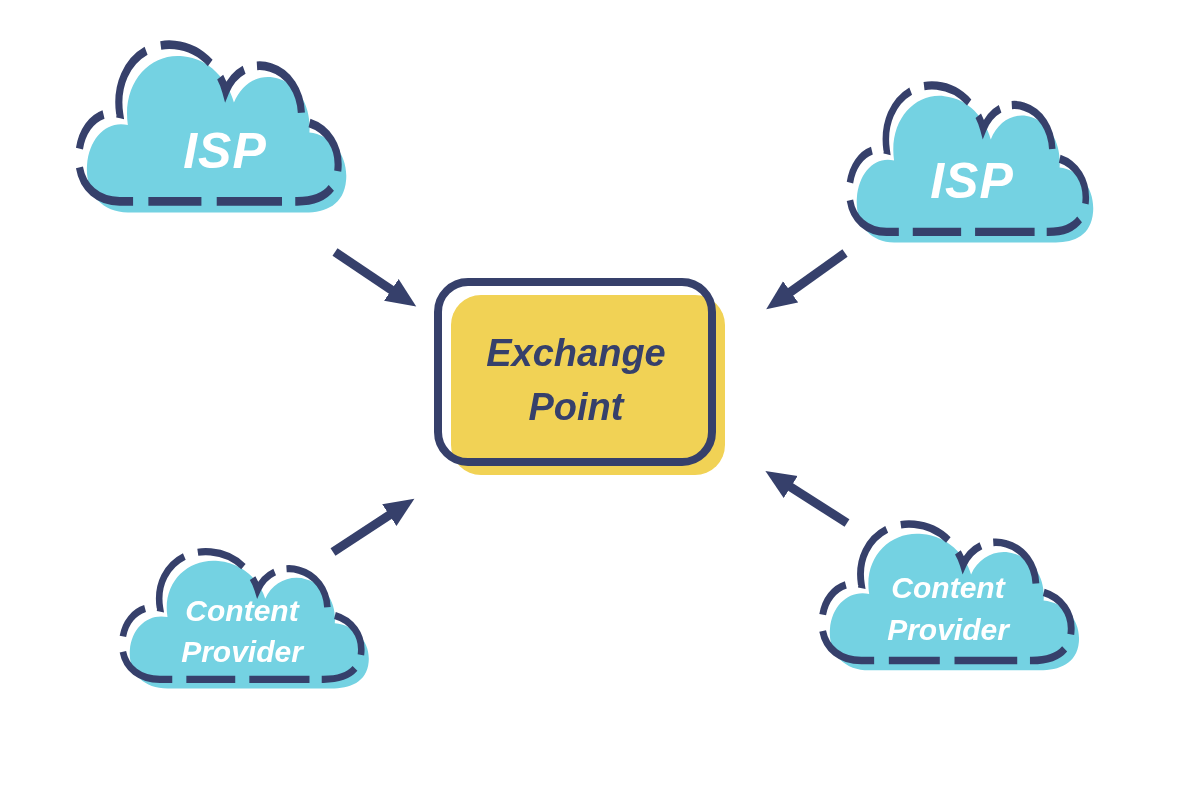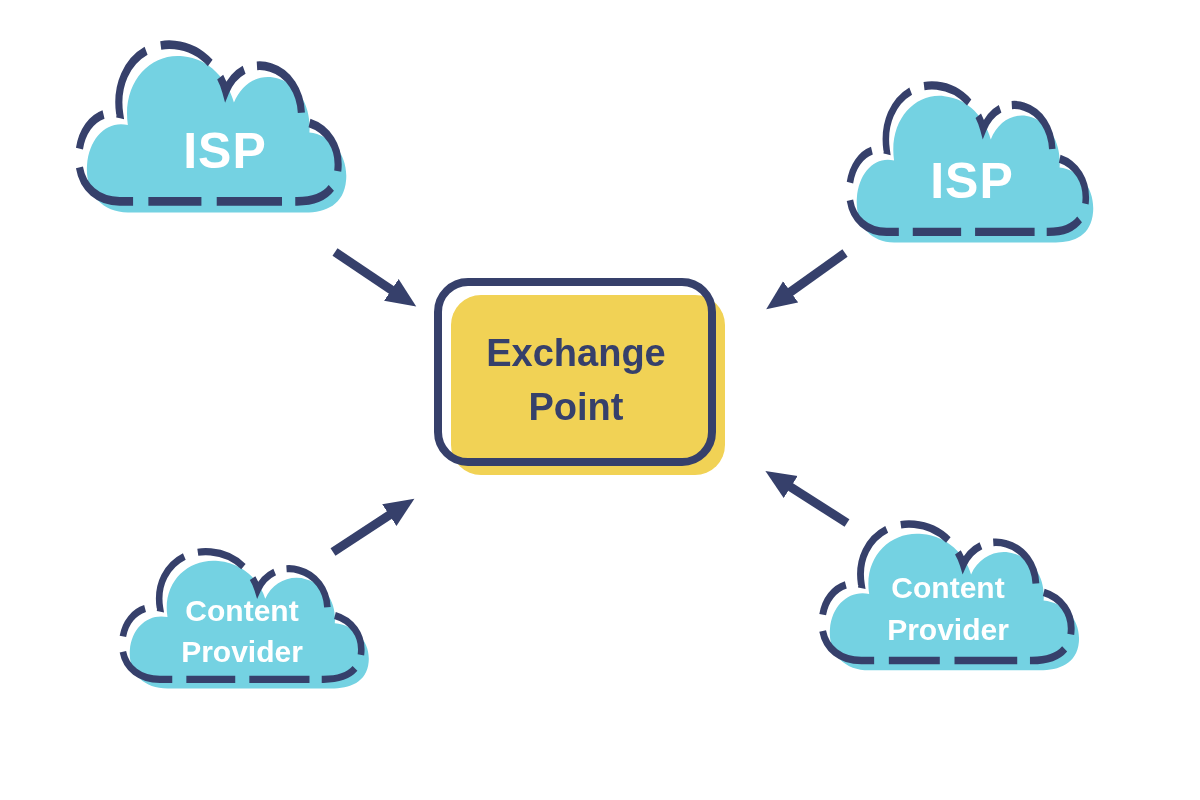--- a/index.html
+++ b/index.html
@@ -15,20 +15,21 @@
     padding: 0;
     background: var(--background);
   }
   .stage {
     position: relative;
     width: 1200px;
     height: 800px;
     background: var(--background);
     overflow: hidden;
     font-family: "Liberation Sans", sans-serif;
+    font-style: italic;
   }
   svg { display: block; }
   .cloud-fill { fill: var(--cloud-fill); }
   .cloud-outline {
     fill: none;
     stroke: var(--outline);
     stroke-width: 7;
     stroke-linecap: butt;
     stroke-dasharray: 52 15 38 13 64 15;
   }

